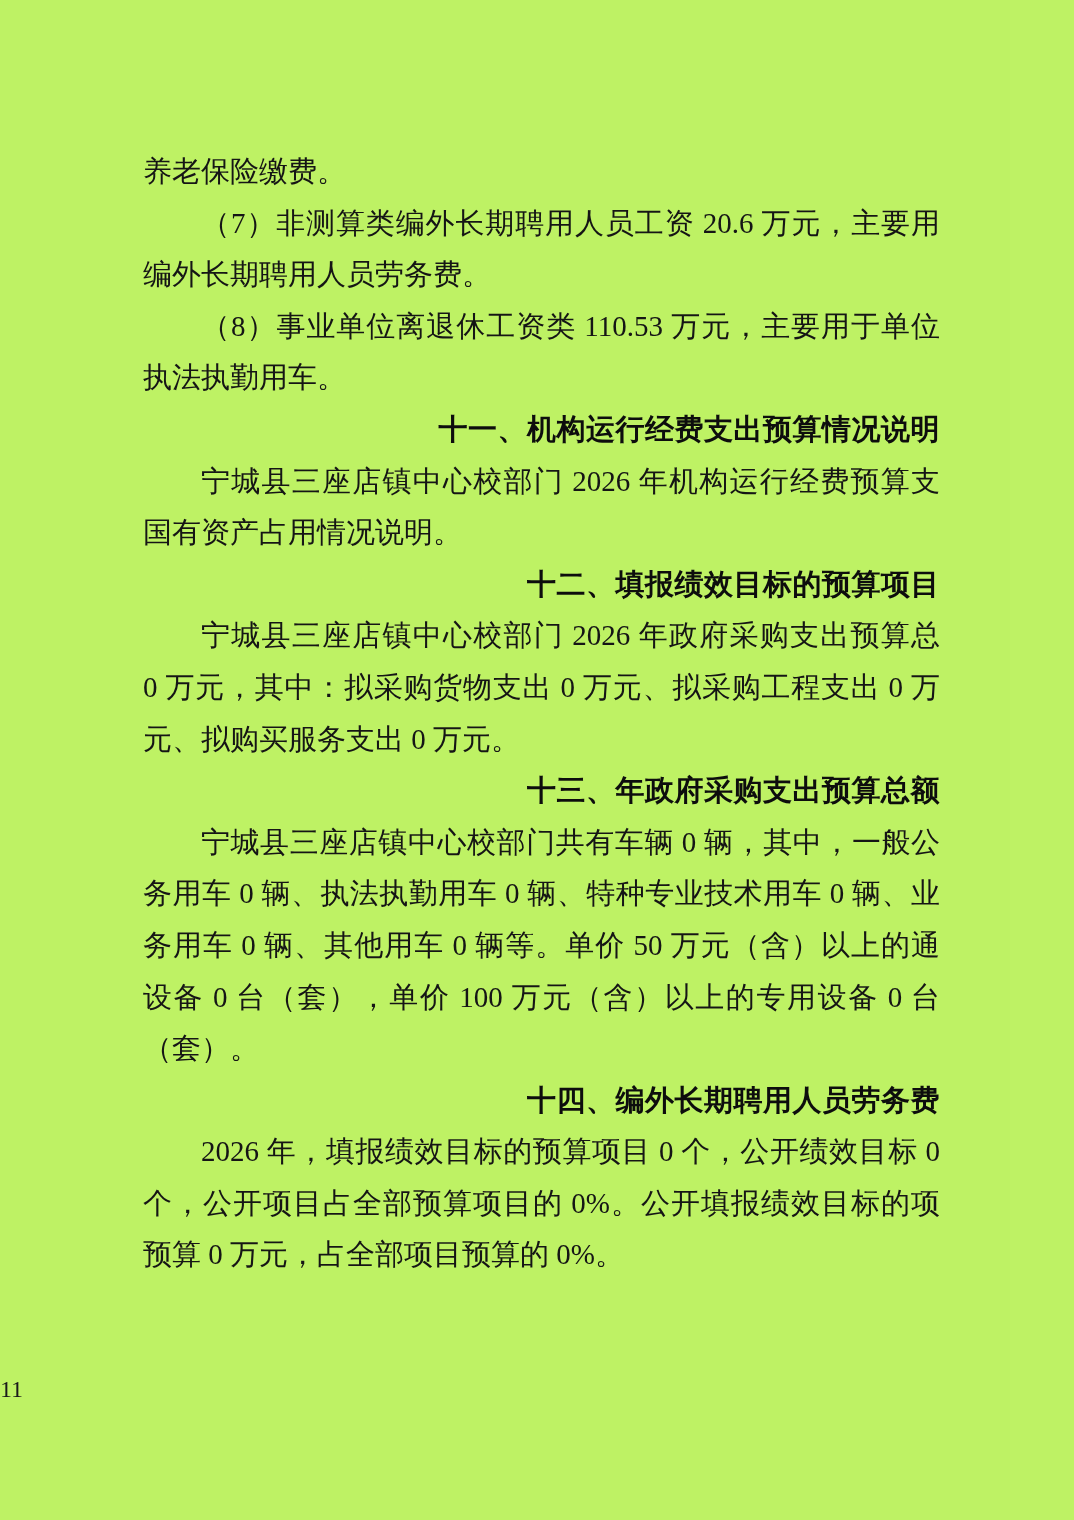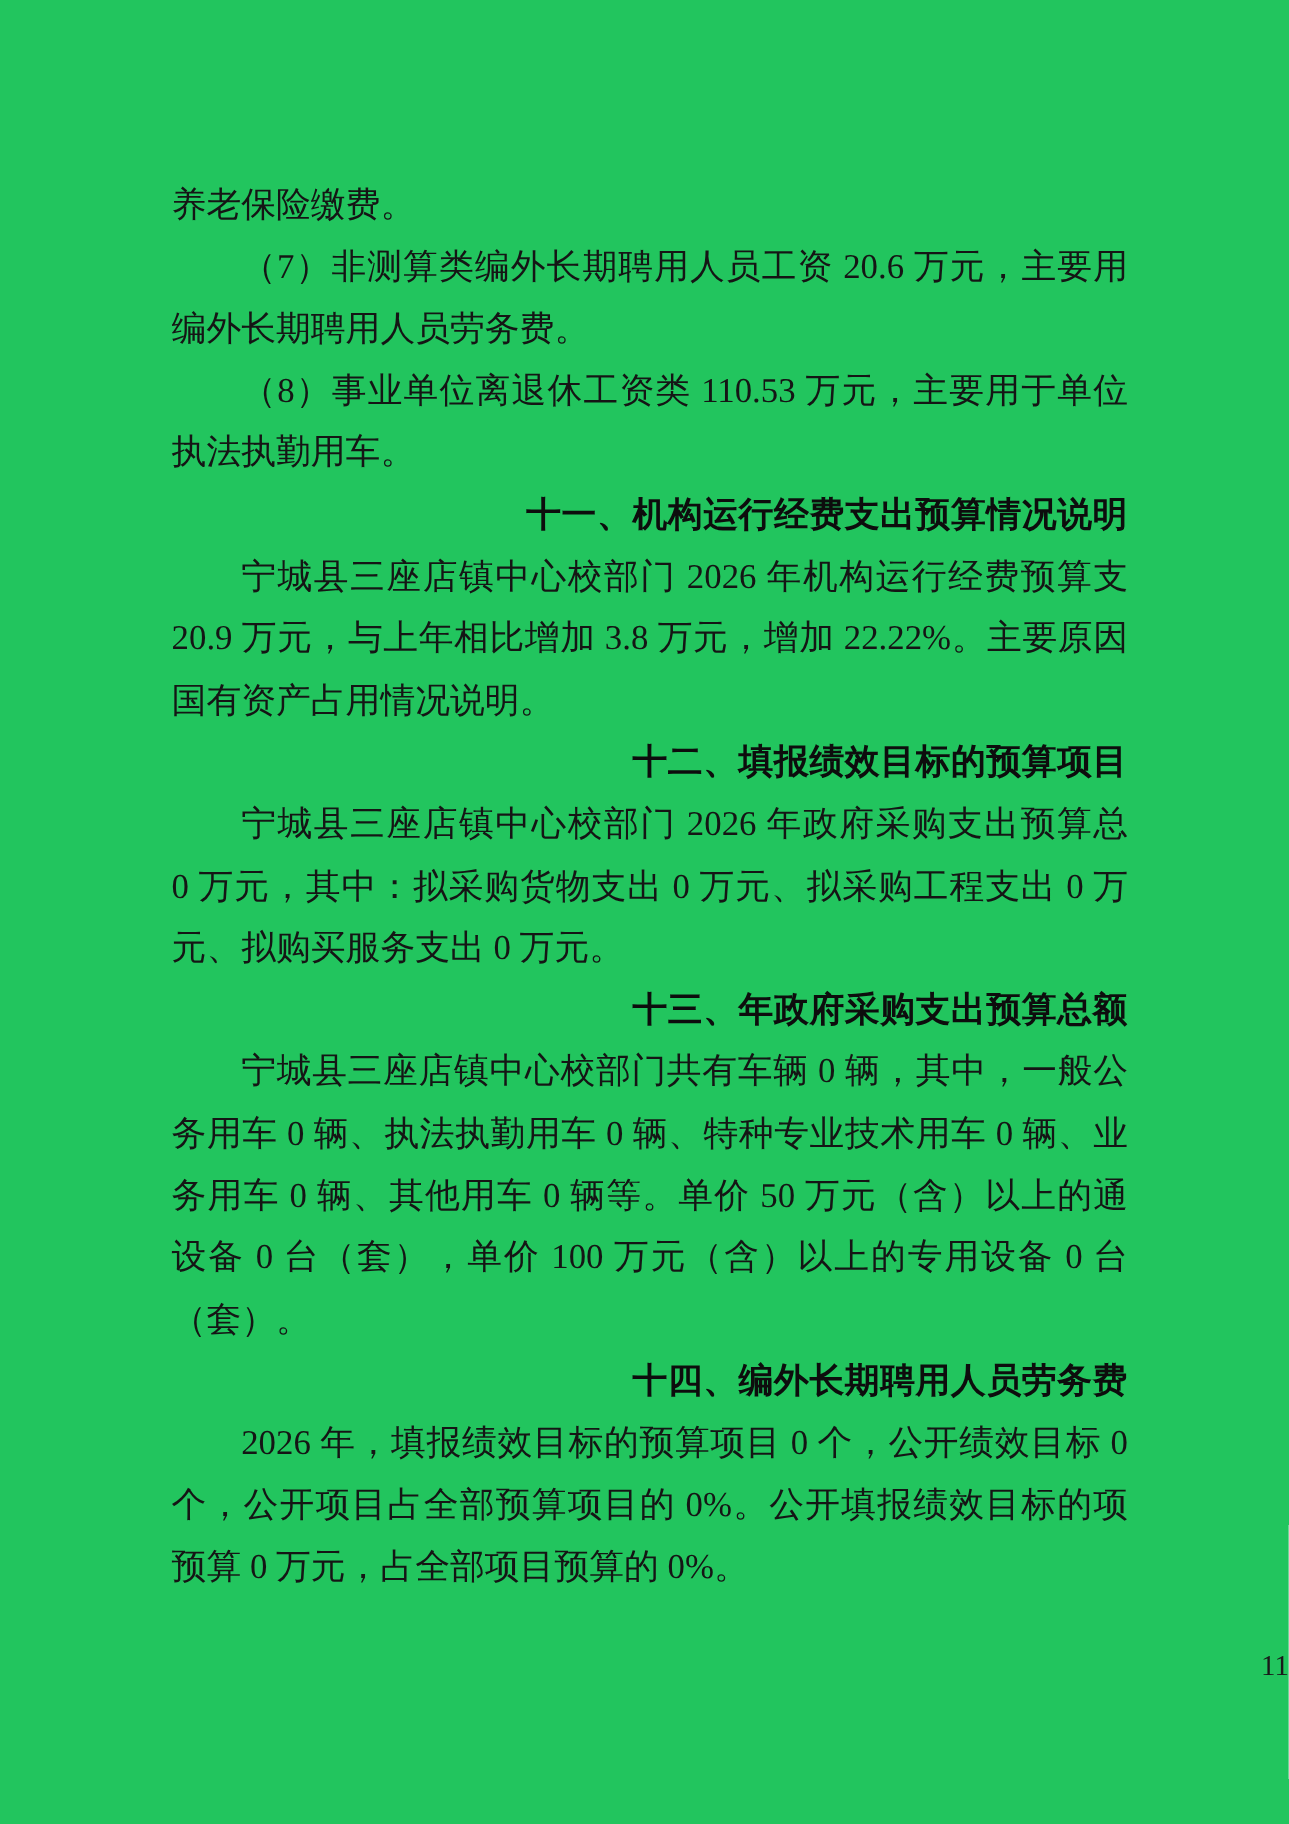--- a/index.html
+++ b/index.html
@@ -4,21 +4,21 @@
 <style>
   html, body {
     margin: 0;
     padding: 0;
     background: #ffffff;
   }
   .page {
     position: relative;
     width: 1074px;
     height: 1520px;
-    background: #22c55e;
+    background: #bef264;
     overflow: hidden;
   }
   .content {
     position: absolute;
     left: 143px;
     top: 146px;
     width: 797px;
   }
   .line {
     height: 51.6px;
@@ -43,39 +43,38 @@
     letter-spacing: 0.5px;
     color: #0d0d0d;
   }
   .page-number {
     position: absolute;
     top: 1369px;
     left: 0;
     width: 100%;
     height: 40px;
     line-height: 40px;
-    text-align: right;
+    text-align: left;
     font-size: 24px;
     color: #1a1a1a;
     font-family: "Liberation Serif", "DejaVu Serif", serif;
   }
 </style>
 </head>
 <body>
 
 <div class="page">
   <div class="content">
     <div class="line">养老保险缴费。</div>
     <div class="line indent fill">（7）非测算类编外长期聘用人员工资 20.6 万元，主要用于</div>
     <div class="line">编外长期聘用人员劳务费。</div>
     <div class="line indent fill">（8）事业单位离退休工资类 110.53 万元，主要用于单位离</div>
     <div class="line">执法执勤用车。</div>
     <div class="line indent heading">十一、机构运行经费支出预算情况说明</div>
     <div class="line indent fill">宁城县三座店镇中心校部门 2026 年机构运行经费预算支出</div>
-    <div class="line fill">20.9 万元，与上年相比增加 3.8 万元，增加 22.22%。主要原因</div>
     <div class="line">国有资产占用情况说明。</div>
     <div class="line indent heading">十二、填报绩效目标的预算项目</div>
     <div class="line indent fill">宁城县三座店镇中心校部门 2026 年政府采购支出预算总额</div>
     <div class="line fill">0 万元，其中：拟采购货物支出  0 万元、拟采购工程支出 0 万</div>
     <div class="line">元、拟购买服务支出 0 万元。</div>
     <div class="line indent heading">十三、年政府采购支出预算总额</div>
     <div class="line indent fill">宁城县三座店镇中心校部门共有车辆  0 辆，其中，一般公</div>
     <div class="line fill">务用车 0  辆、执法执勤用车 0  辆、特种专业技术用车 0 辆、业</div>
     <div class="line fill">务用车 0  辆、其他用车 0 辆等。单价 50 万元（含）以上的通用</div>
     <div class="line fill">设备 0 台（套），单价 100 万元（含）以上的专用设备  0  台</div>

